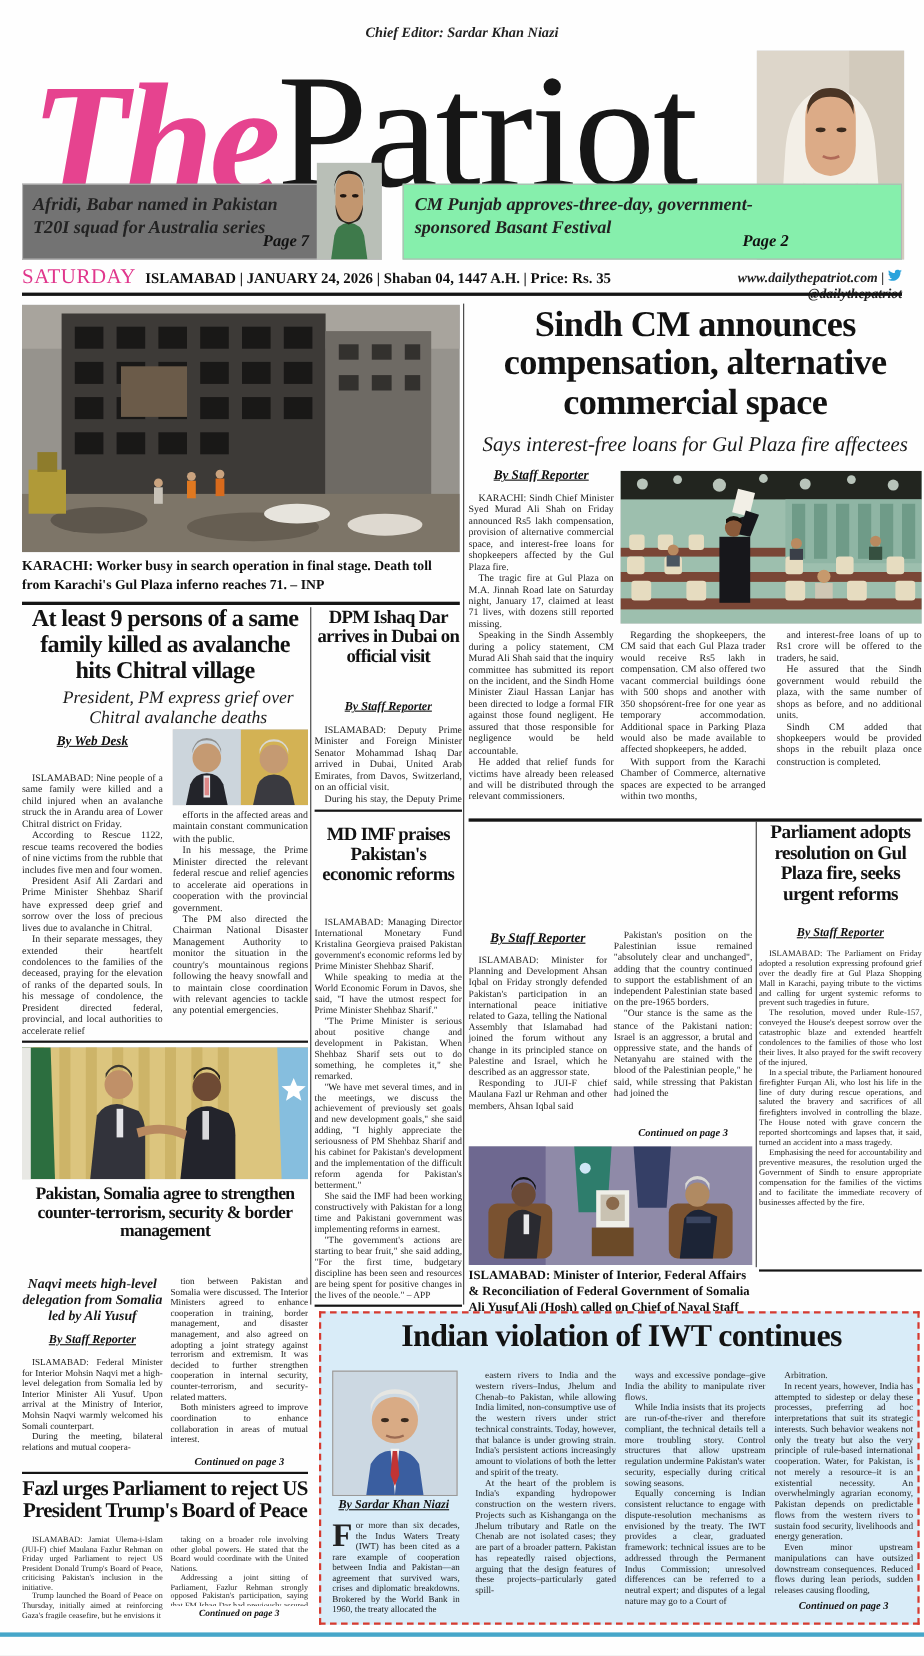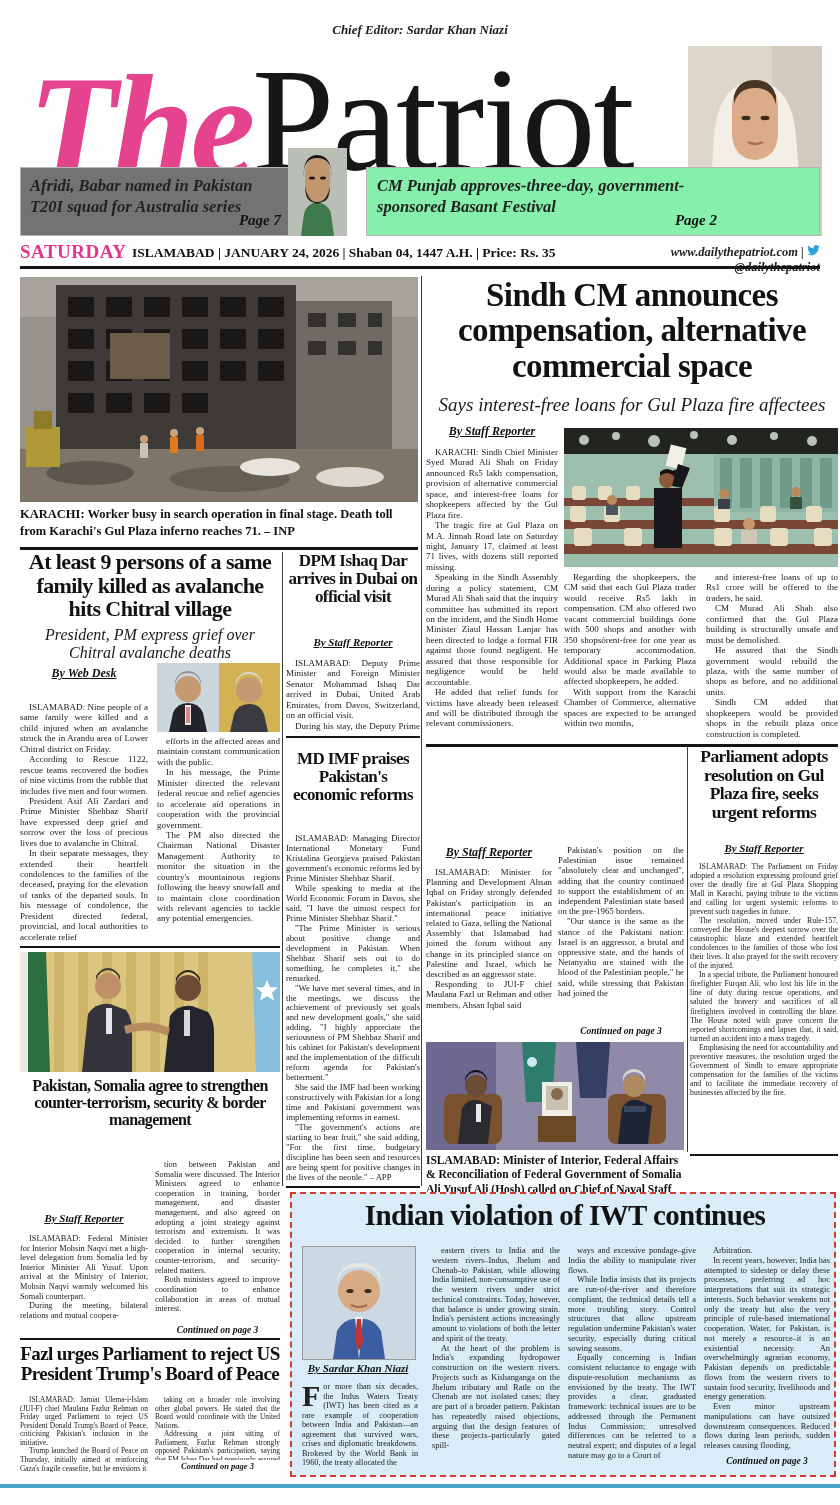--- a/index.html
+++ b/index.html
@@ -7,21 +7,21 @@
         font-family:"Liberation Serif",serif;color:#1c1c1c;overflow:hidden;}
   .abs{position:absolute;}
   
   .chief{font-style:italic;font-weight:bold;font-size:13px;color:#222;}
   .title-the{font-size:146px;font-weight:bold;font-style:italic;color:#e6438f;line-height:1;letter-spacing:-4px;margin-top:12px;}
   .title-patriot{font-size:148px;font-weight:normal;color:#161616;line-height:1;letter-spacing:-2px;}
   .teaser{border:1px solid #b5b5b5;box-sizing:border-box;}
   .teaser-text{font-size:16.5px;font-weight:bold;font-style:italic;line-height:1.25;color:#222;}
   .teaser-page{font-size:15px;font-weight:bold;font-style:italic;color:#111;}
   
-  .day{font-size:19px;font-weight:bold;color:#e0368c;letter-spacing:.5px;}
+  .day{font-size:19px;font-weight:normal;color:#e0368c;letter-spacing:.5px;}
   .dateinfo{font-size:13.5px;font-weight:bold;color:#111;}
   .webline{font-size:12.5px;font-weight:bold;font-style:italic;color:#222;}
   .hrule{background:#151515;}
   .vrule{background:#3a3a3a;width:1px;}
   .teal-line{background:#46a6c9;}
   
   .hl{font-weight:bold;text-align:center;color:#121212;line-height:1.07;letter-spacing:-0.6px;}
   .sub{font-style:italic;text-align:center;line-height:1.15;color:#1a1a1a;}
   .by{font-weight:bold;font-style:italic;text-align:center;text-decoration:underline;font-size:12px;color:#111;}
   .by.sm{font-size:11px;}
@@ -230,28 +230,27 @@
         <path d="M118 60 L126 40 L114 36 L108 58 Z" fill="#17171b"></path>
       </g>
     </svg>
   </div>
   <div class="abs body-col" style="left:564px;top:572px;width:132px;height:168px;">
       <p>Regarding the shopkeepers, the CM said that each Gul Plaza trader would receive Rs5 lakh in compensation. CM also offered two vacant commercial buildings óone with 500 shops and another with 350 shopsórent-free for one year as temporary accommodation. Additional space in Parking Plaza would also be made available to affected shopkeepers, he added.</p>
       <p>With support from the Karachi Chamber of Commerce, alternative spaces are expected to be arranged within two months,</p>
     </div>
   <div class="abs body-col" style="left:706px;top:572px;width:132px;height:168px;">
       <p>and interest-free loans of up to Rs1 crore will be offered to the traders, he said.</p>
-      <p>CM Murad Ali Shah also confirmed that the Gul Plaza building is structurally unsafe and must be demolished.</p>
       <p>He assured that the Sindh government would rebuild the plaza, with the same number of shops as before, and no additional units.</p>
       <p>Sindh CM added that shopkeepers would be provided shops in the rebuilt plaza once construction is completed.</p>
     </div>
   <div class="abs hrule" style="left:426px;top:744px;width:412px;height:3px;"></div>
 
   <div class="abs hl" style="left:20px;top:550px;width:260px;font-size:22px;">At least 9 persons of a same family killed as avalanche hits Chitral village</div>
-  <div class="abs sub" style="left:20px;top:626px;width:260px;font-size:16px;">President, PM express grief over Chitral avalanche deaths</div>
+  <div class="abs sub" style="left:32px;top:626px;width:260px;font-size:16px;">President, PM express grief over Chitral avalanche deaths</div>
   <div class="abs by" style="left:20px;top:666px;width:128px;">By Web Desk</div>
   <div class="abs body-col" style="left:20px;top:702px;width:128px;height:257px;">
       <p>ISLAMABAD: Nine people of a same family were killed and a child injured when an avalanche struck the in Arandu area of Lower Chitral district on Friday.</p>
       <p>According to Rescue 1122, rescue teams recovered the bodies of nine victims from the rubble that includes five men and four women.</p>
       <p>President Asif Ali Zardari and Prime Minister Shehbaz Sharif have expressed deep grief and sorrow over the loss of precious lives due to avalanche in Chitral.</p>
       <p>In their separate messages, they extended their heartfelt condolences to the families of the deceased, praying for the elevation of ranks of the departed souls. In his message of condolence, the President directed federal, provincial, and local authorities to accelerate relief</p>
     </div>
   <div class="abs photo" style="left:157px;top:663px;width:123px;height:69px;">
     <svg width="123" height="69" viewBox="0 0 123 69">
       <rect width="62" height="69" fill="#ccd5dc"></rect>
@@ -371,20 +370,21 @@
       <g>
           <circle cx="168" cy="36" r="13" fill="#6e4a34"></circle>
           <path d="M156 30 Q160 20 168 20 Q176 20 180 30 L180 26 Q175 18 168 18 Q161 18 156 26 Z" fill="#2a241e"></path>
           <path d="M144 120 L150 64 Q158 52 172 54 L188 60 Q194 68 194 80 L194 120 Z" fill="#23242c"></path>
           <rect x="164" y="58" width="6" height="26" fill="#d8d8dc"></rect>
         </g>
       <path d="M104 74 Q128 66 150 76 L148 84 Q128 74 106 82 Z" fill="#b98a60"></path>
     </svg>
   </div>
   <div class="abs hl" style="left:20px;top:1077px;width:260px;font-size:16px;">Pakistan, Somalia agree to strengthen counter-terrorism, security &amp; border management</div>
+  <div class="abs sub" style="left:20px;top:1160px;width:128px;font-size:12.5px;font-weight:bold;">Naqvi meets high-level delegation from Somalia led by Ali Yusuf</div>
   <div class="abs by sm" style="left:20px;top:1212px;width:128px;">By Staff Reporter</div>
   <div class="abs body-col" style="left:20px;top:1234px;width:128px;height:102px;font-size:8.3px;">
       <p>ISLAMABAD: Federal Minister for Interior Mohsin Naqvi met a high-level delegation from Somalia led by Interior Minister Ali Yusuf. Upon arrival at the Ministry of Interior, Mohsin Naqvi warmly welcomed his Somali counterpart.</p>
       <p>During the meeting, bilateral relations and mutual coopera-</p>
     </div>
   <div class="abs body-col" style="left:155px;top:1160px;width:125px;height:164px;font-size:8.3px;">
       <p>tion between Pakistan and Somalia were discussed. The Interior Ministers agreed to enhance cooperation in training, border management, and disaster management, and also agreed on adopting a joint strategy against terrorism and extremism. It was decided to further strengthen cooperation in internal security, counter-terrorism, and security-related matters.</p>
       <p>Both ministers agreed to improve coordination to enhance collaboration in areas of mutual interest.</p>
     </div>
   <div class="abs cont" style="left:155px;top:1325px;width:125px;">Continued on page 3</div>

